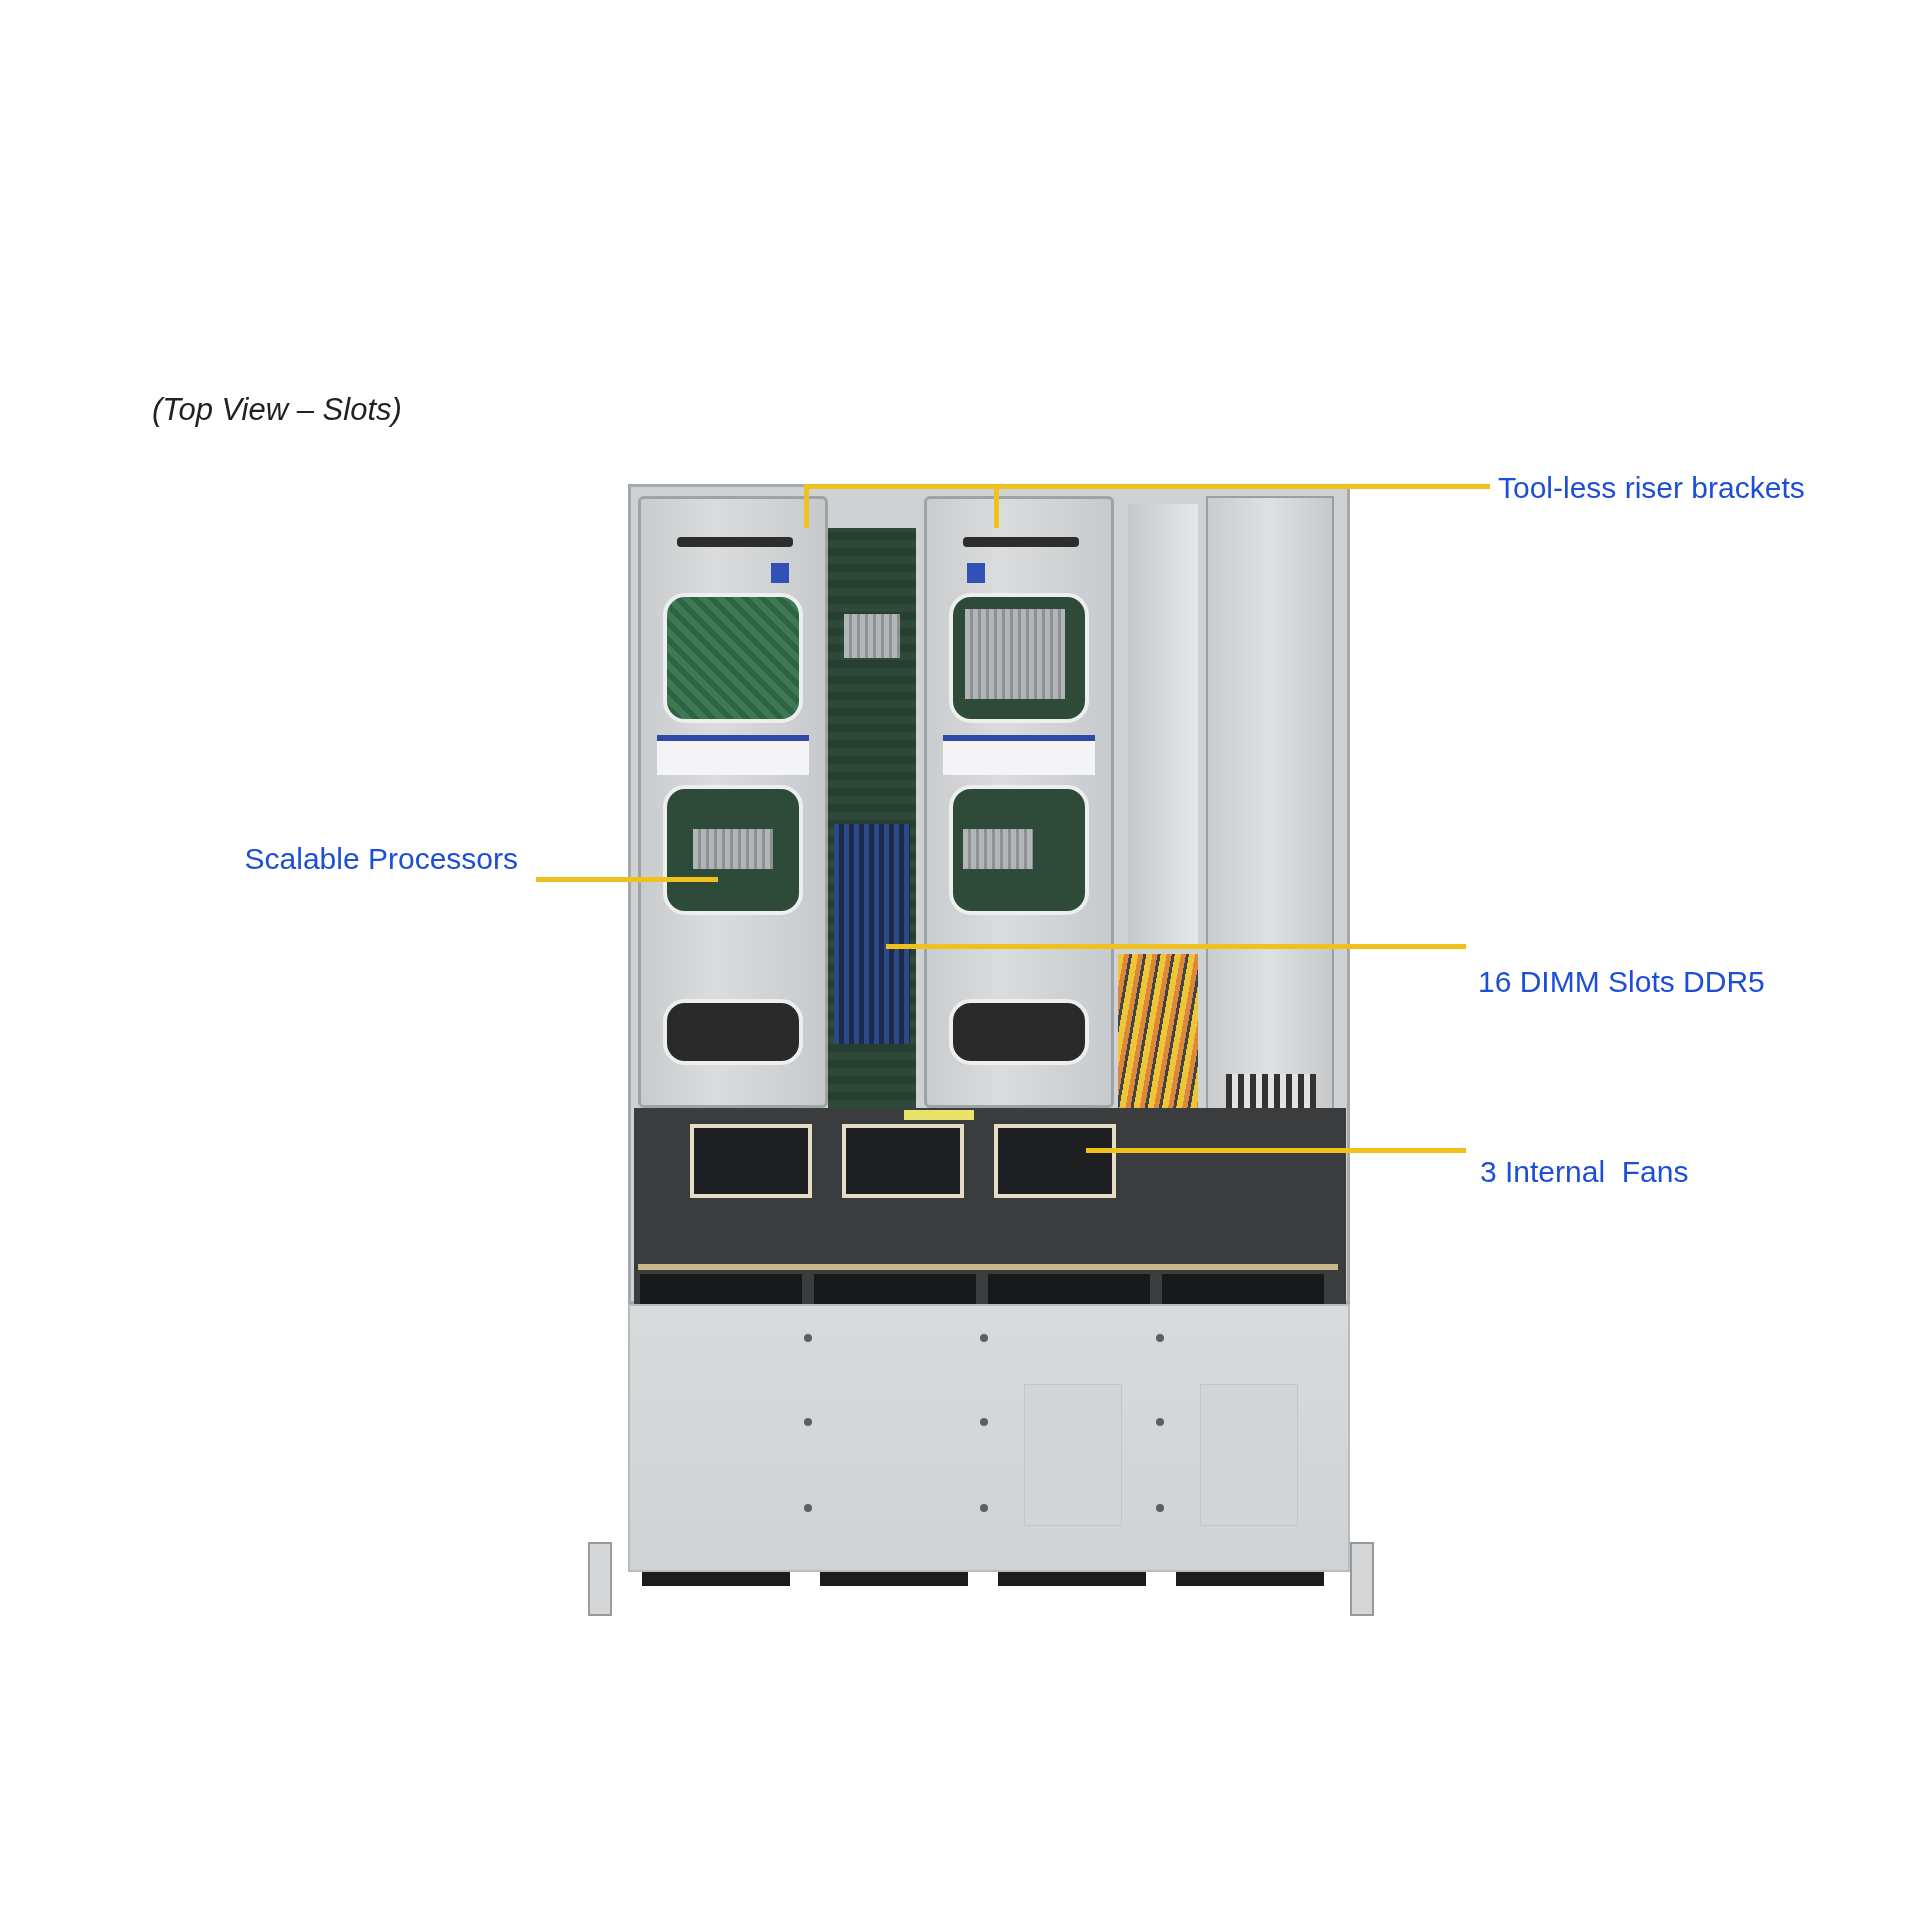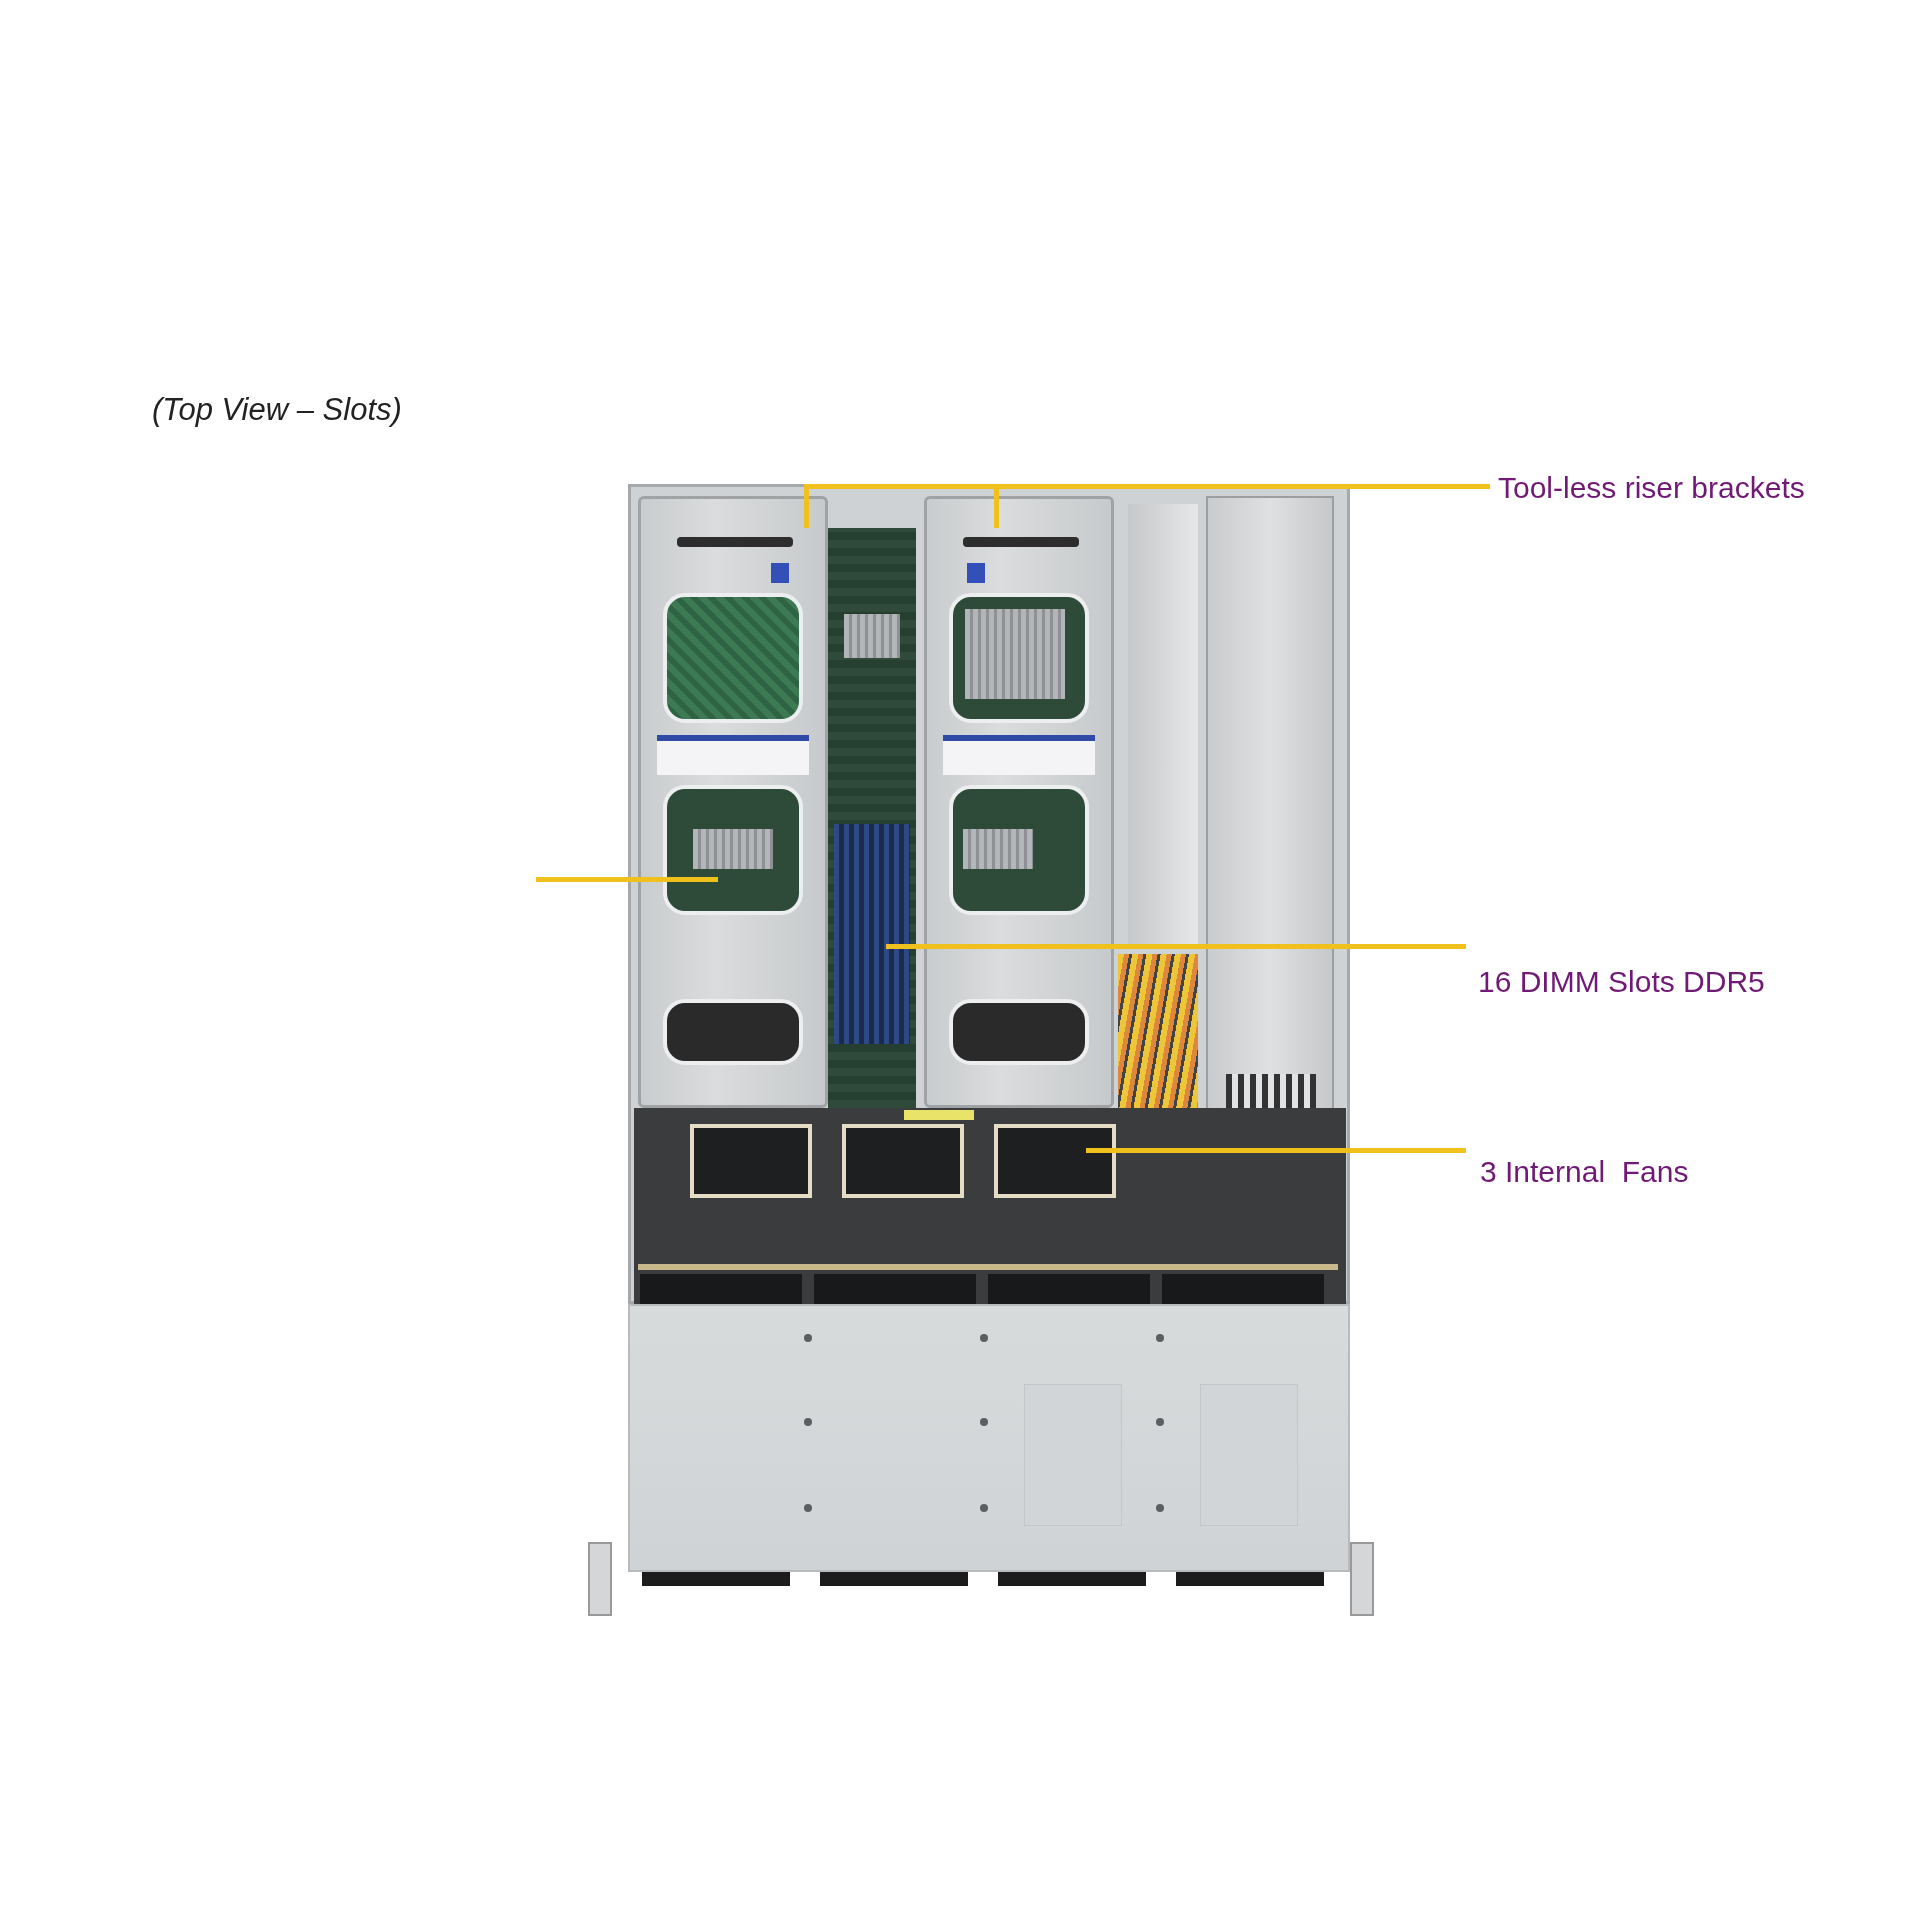--- a/index.html
+++ b/index.html
@@ -4,21 +4,21 @@
 <style>
   html, body { margin: 0; padding: 0; }
   body {
     width: 1920px; height: 1920px; background: #ffffff; position: relative; overflow: hidden;
     font-family: "Liberation Sans", sans-serif; color: #1a1a1a;
   }
   .abs { position: absolute; }
   .caption {
     left: 152px; top: 392px; font-size: 31px; font-style: italic; color: #222;
   }
-  .label { font-size: 30px; color: #701a75; white-space: nowrap; line-height: 38px; }
+  .label { font-size: 30px; color: #1d4ed8; white-space: nowrap; line-height: 38px; }
   .label sup { font-size: 18px; vertical-align: 10px; line-height: 0; }
   .label.right-align { text-align: right; }
   .leader { background: #f0c01c; height: 5px; }
   .leader-v { background: #f0c01c; width: 5px; }
 
   
   .chassis { left: 628px; top: 484px; width: 720px; height: 1130px; }
   .frame {
     left: 0; top: 0; width: 722px; height: 820px; background: #cfd2d4;
     border: 3px solid #a6a9ac; box-sizing: border-box;
@@ -150,16 +150,17 @@
 <div class="abs leader" style="left:804px;top:484px;width:686px;"></div>
 <div class="abs leader-v" style="left:804px;top:484px;height:44px;"></div>
 <div class="abs leader-v" style="left:994px;top:484px;height:44px;"></div>
 <div class="abs leader" style="left:536px;top:877px;width:182px;"></div>
 <div class="abs leader" style="left:886px;top:944px;width:580px;"></div>
 <div class="abs leader" style="left:1086px;top:1148px;width:380px;"></div>
 
 <div class="abs label" style="left:1498px;top:469px;">Tool-less riser brackets</div>
 
 <div class="abs label right-align" style="left:100px;top:840px;width:418px;">
+  <div>Scalable Processors</div>
 </div>
 
 <div class="abs label" style="left:1478px;top:963px;">16 DIMM  Slots DDR5</div>
 <div class="abs label" style="left:1480px;top:1134px;white-space:pre;margin-top:19px;">3 Internal  Fans</div>
 
 </body></html>

